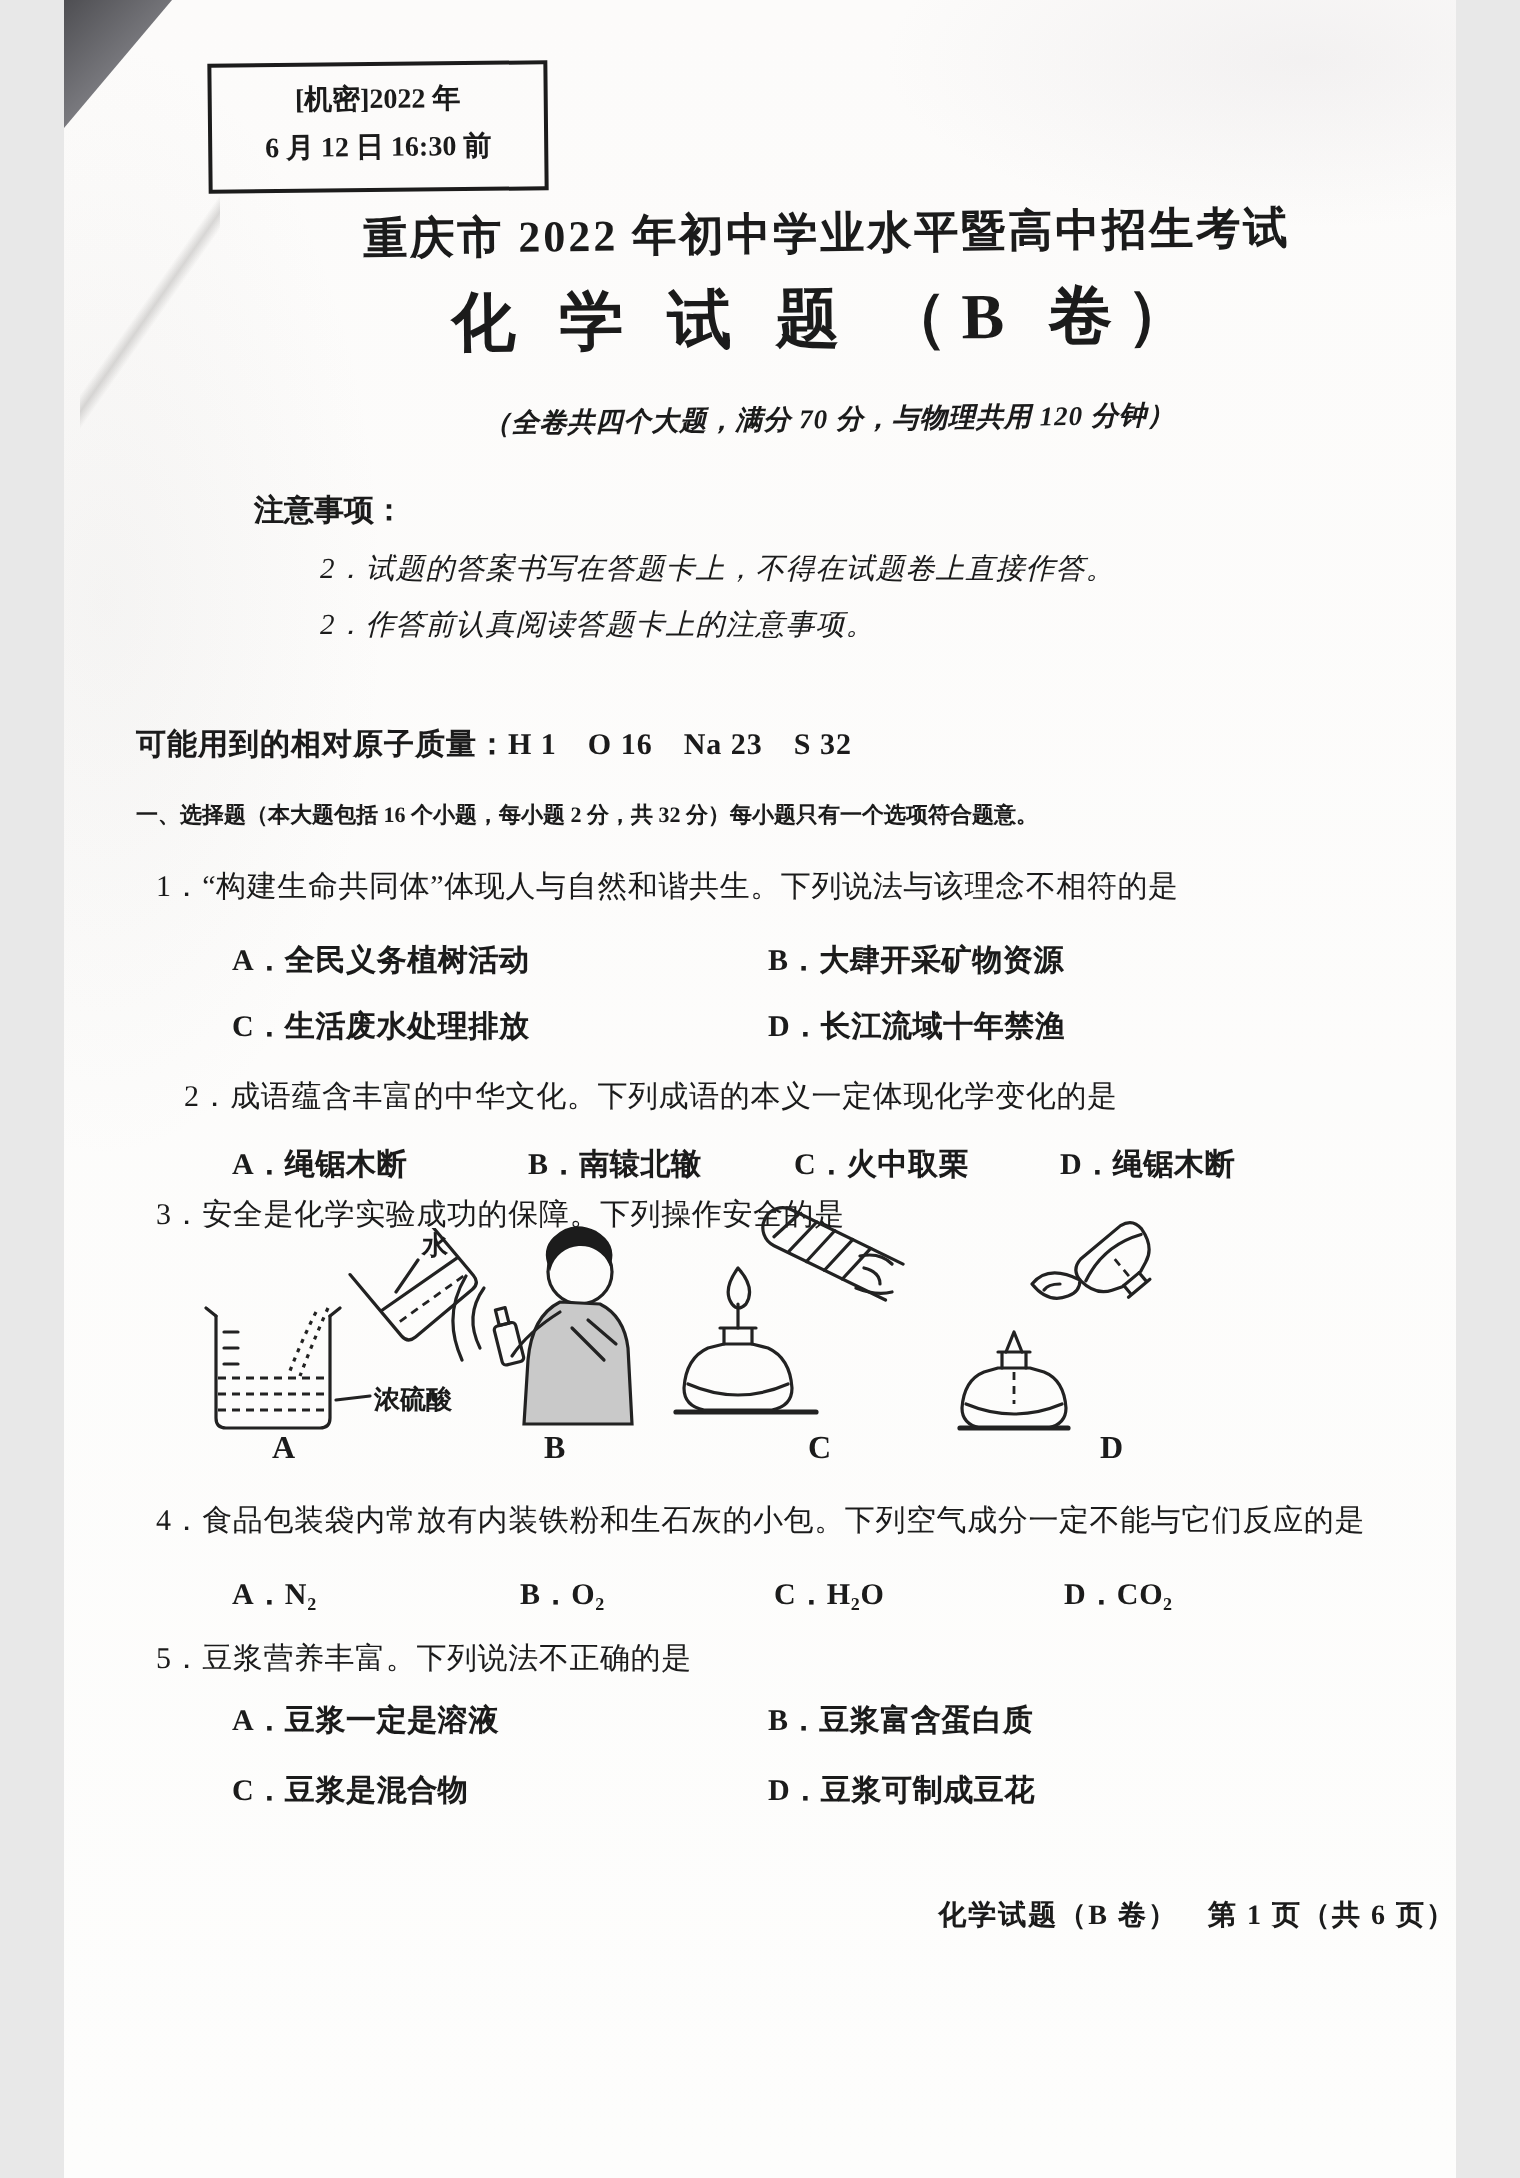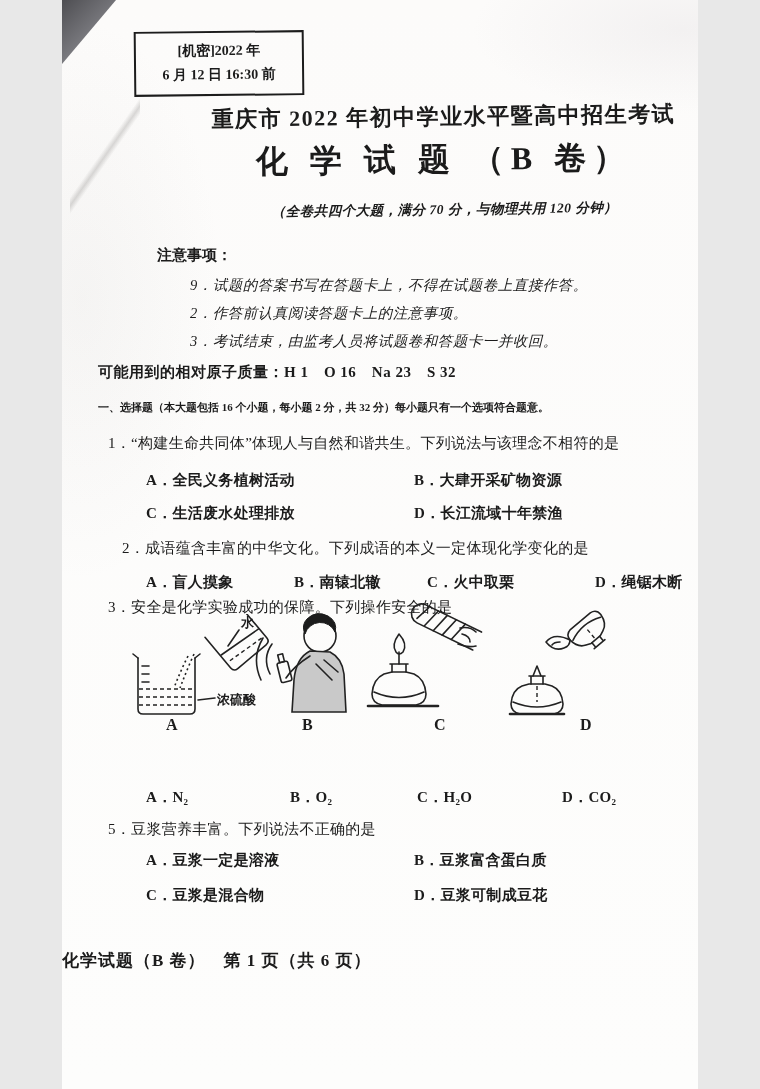--- a/index.html
+++ b/index.html
@@ -1,19 +1,19 @@
 <!DOCTYPE html>
 <html><head>
 <meta charset="utf-8">
 <style>
   html,body{margin:0;padding:0;}
   body{background:#e8e8e8;}
   .sheet{
     position:relative;
-    width:636px;height:1089px;
+    width:696px;height:1089px;
     margin:0 auto;
     background:
       radial-gradient(ellipse 300px 120px at 620px 30px, rgba(200,195,200,.18), transparent 70%),
       radial-gradient(ellipse 200px 400px at 20px 300px, rgba(190,188,186,.12), transparent 70%),
       linear-gradient(#fcfbfa,#fdfdfc);
     overflow:hidden;
     font-family:"Liberation Serif","DejaVu Serif",serif;
     color:#1b1b1b;
   }
   .corner-fold{
@@ -50,21 +50,21 @@
   .notice-items div{line-height:28px;letter-spacing:.5px;}
   .atomic-line{position:absolute;left:36px;top:363px;font-size:15px;font-weight:bold;letter-spacing:.5px;}
   .section-line{position:absolute;left:36px;top:400px;font-size:11px;font-weight:bold;}
   .stem{position:absolute;font-size:15px;font-weight:normal;letter-spacing:.3px;white-space:nowrap;}
   .opt{position:absolute;font-size:15px;font-weight:bold;letter-spacing:.3px;white-space:nowrap;}
   .figlabel{position:absolute;font-size:16px;font-weight:bold;}
   .figure{position:absolute;}
   .figure svg{display:block;}
   .footer{
     position:absolute;top:949px;left:0;width:100%;
-    text-align:left;font-size:17px;font-weight:bold;letter-spacing:1px;
+    text-align:right;font-size:14px;font-weight:bold;letter-spacing:1px;
   }
   .ln{stroke:#222;stroke-width:1.6;fill:none;stroke-linecap:round;stroke-linejoin:round;}
   .lnthick{stroke:#222;stroke-width:2.6;fill:none;stroke-linecap:round;}
   .dash{stroke:#222;stroke-width:1.4;fill:none;stroke-dasharray:4 3;}
   .dot{stroke:#222;stroke-width:1.6;fill:none;stroke-dasharray:2 3;}
   .svgtext{font-family:"Liberation Serif","DejaVu Serif",serif;font-size:13px;font-weight:bold;fill:#1b1b1b;}
 </style>
 </head>
 <body>
 
@@ -79,39 +79,38 @@
   </div>
 
   <div class="header-block">
     <div class="exam-title">重庆市 2022 年初中学业水平暨高中招生考试</div>
     <div class="paper-title">化 学 试 题 （B 卷）</div>
     <div class="meta-note">（全卷共四个大题，满分 70 分，与物理共用 120 分钟）</div>
   </div>
 
   <div class="notice-heading">注意事项：</div>
   <div class="notice-items">
-    <div>9．试题的答案书写在答题卡上，不得在试题卷上直接作答。</div>
+    <div>2．试题的答案书写在答题卡上，不得在试题卷上直接作答。</div>
     <div>2．作答前认真阅读答题卡上的注意事项。</div>
-    <div>3．考试结束，由监考人员将试题卷和答题卡一并收回。</div>
   </div>
 
   <div class="atomic-line">可能用到的相对原子质量：H 1　O 16　Na 23　S 32</div>
   <div class="section-line">一、选择题（本大题包括 16 个小题，每小题 2 分，共 32 分）每小题只有一个选项符合题意。</div>
 
   <div class="stem" style="left:46px;top:434px;">1．“构建生命共同体”体现人与自然和谐共生。下列说法与该理念不相符的是</div>
   <div class="opt" style="left:84px;top:471px;text-align:right;">A．全民义务植树活动</div>
   <div class="opt" style="left:352px;top:471px;">B．大肆开采矿物资源</div>
   <div class="opt" style="left:84px;top:504px;">C．生活废水处理排放</div>
   <div class="opt" style="left:352px;top:504px;">D．长江流域十年禁渔</div>
 
   <div class="stem" style="left:60px;top:539px;">2．成语蕴含丰富的中华文化。下列成语的本义一定体现化学变化的是</div>
-  <div class="opt" style="left:84px;top:573px;">A．盲人摸象</div>
+  <div class="opt" style="left:84px;top:573px;">A．绳锯木断</div>
   <div class="opt" style="left:232px;top:573px;">B．南辕北辙</div>
   <div class="opt" style="left:365px;top:573px;">C．火中取栗</div>
-  <div class="opt" style="left:533px;top:573px;">D．绳锯木断</div>
+  <div class="opt" style="left:498px;top:573px;">D．绳锯木断</div>
 
   <div class="stem" style="left:46px;top:598px;">3．安全是化学实验成功的保障。下列操作安全的是</div>
 
   <div class="figure" style="left:56px;top:614px;">
     <svg width="180" height="104" viewBox="0 0 180 104">
 
       <path class="ln" d="M20 44 L20 95 Q20 100 25 100 L72 100 Q77 100 77 95 L77 44"></path>
       <path class="ln" d="M20 44 L15 40 M77 44 L82 40"></path>
       <path class="dash" d="M21 75 L76 75 M21 83 L76 83 M21 91 L76 91"></path>
       <path class="ln" d="M24 52 l7 0 M24 60 l7 0 M24 68 l7 0"></path>
@@ -187,20 +186,21 @@
       <path class="ln" d="M72 32 Q56 24 48 34 Q56 44 66 40 Q72 38 72 32 Z"></path>
       <path class="ln" d="M62 34 Q56 34 54 37" stroke-width="1"></path>
     </svg>
   </div>
 
   <div class="figlabel" style="left:104px;top:716px;">A</div>
   <div class="figlabel" style="left:240px;top:716px;">B</div>
   <div class="figlabel" style="left:372px;top:716px;">C</div>
   <div class="figlabel" style="left:518px;top:716px;">D</div>
 
+  <div class="stem" style="left:46px;top:751px;">4．食品包装袋内常放有内装铁粉和生石灰的小包。下列空气成分一定不能与它们反应的是</div>
   <div class="opt" style="left:84px;top:788px;">A．N₂</div>
   <div class="opt" style="left:228px;top:788px;">B．O₂</div>
   <div class="opt" style="left:355px;top:788px;">C．H₂O</div>
   <div class="opt" style="left:500px;top:788px;">D．CO₂</div>
 
   <div class="stem" style="left:46px;top:820px;">5．豆浆营养丰富。下列说法不正确的是</div>
   <div class="opt" style="left:84px;top:851px;">A．豆浆一定是溶液</div>
   <div class="opt" style="left:352px;top:851px;">B．豆浆富含蛋白质</div>
   <div class="opt" style="left:84px;top:886px;">C．豆浆是混合物</div>
   <div class="opt" style="left:352px;top:886px;">D．豆浆可制成豆花</div>

